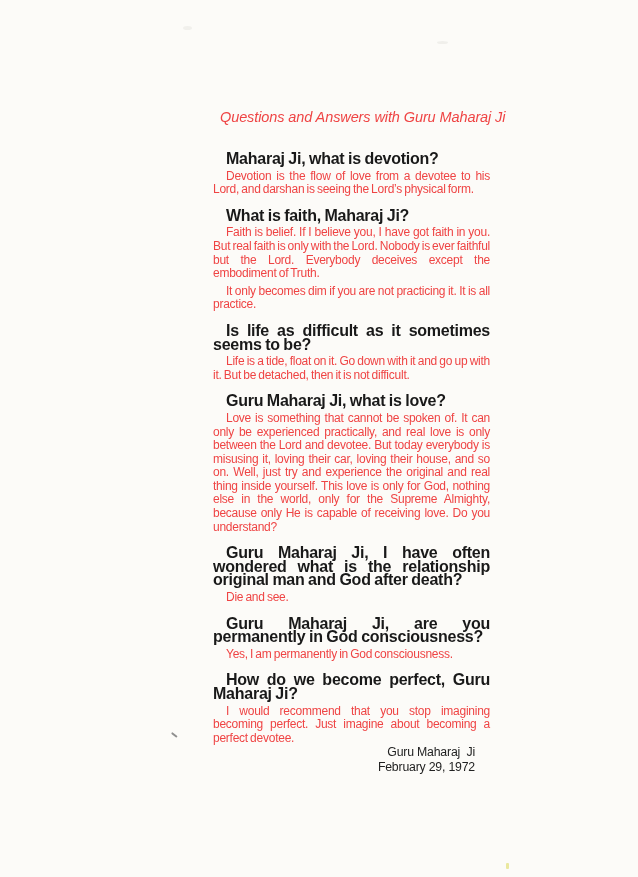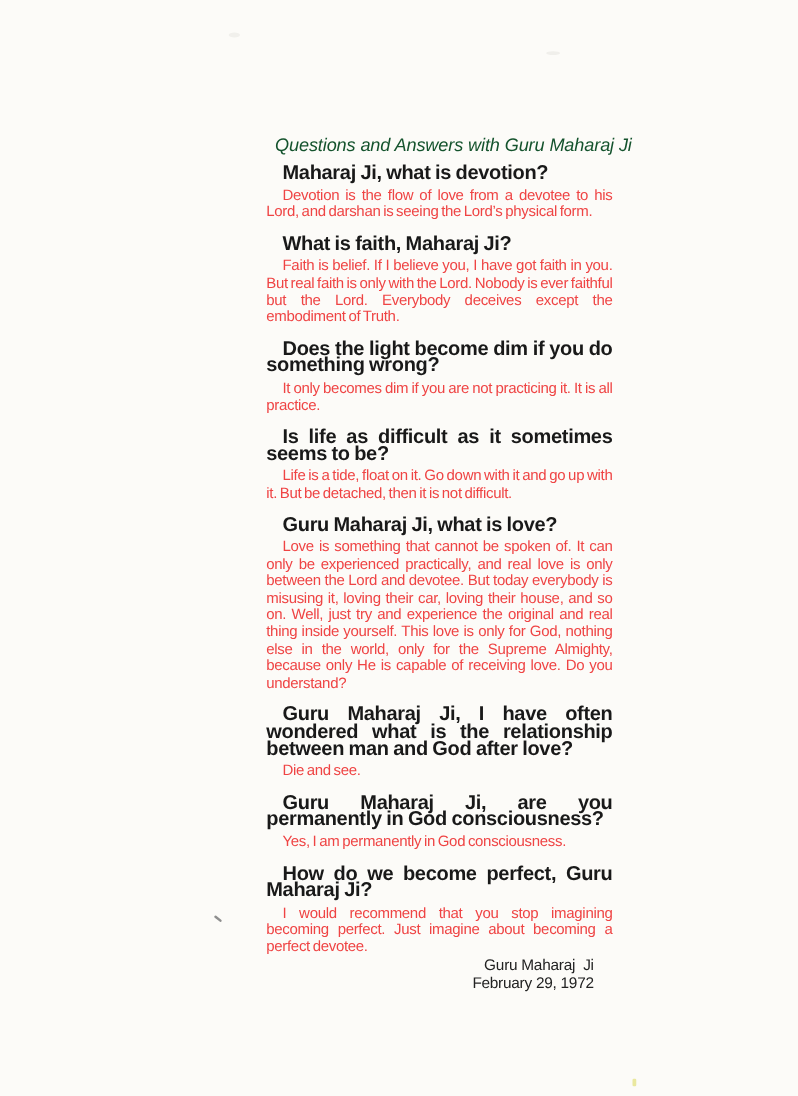--- a/index.html
+++ b/index.html
@@ -22,22 +22,22 @@
     top: 108px;
     width: 277px;
   }
   .doc-title {
     font-style: italic;
     font-weight: 500;
     font-size: 14.5px;
     line-height: 18px;
     letter-spacing: -0.1px;
     white-space: nowrap;
-    color: #14532d;
-    margin: 0 0 6px 7px;
+    color: #ef4444;
+    margin: 0 0 26px 7px;
   }
   .qa-item { margin: 0; }
   .question {
     font-weight: bold;
     font-size: 16px;
     line-height: 13.6px;
     letter-spacing: -0.25px;
     word-spacing: -0.6px;
     text-indent: 13px;
     text-align: justify;
@@ -120,36 +120,35 @@
       <p class="question">Maharaj Ji, what is devotion?</p>
       <p class="answer">Devotion is the flow of love from a devotee to his Lord, and darshan is seeing the Lord’s physical form.</p>
     </div>
 
     <div class="qa-item">
       <p class="question">What is faith, Maharaj Ji?</p>
       <p class="answer">Faith is belief. If I believe you, I have got faith in you. But real faith is only with the Lord. Nobody is ever faithful but the Lord. Everybody deceives except the embodiment of Truth.</p>
     </div>
 
     <div class="qa-item">
-      <p class="question">Does the light become dim if you do something wrong?</p>
       <p class="answer">It only becomes dim if you are not practicing it. It is all practice.</p>
     </div>
 
     <div class="qa-item">
       <p class="question">Is life as difficult as it sometimes seems to be?</p>
       <p class="answer">Life is a tide, float on it. Go down with it and go up with it. But be detached, then it is not difficult.</p>
     </div>
 
     <div class="qa-item">
       <p class="question">Guru Maharaj Ji, what is love?</p>
       <p class="answer">Love is something that cannot be spoken of. It can only be experienced practically, and real love is only between the Lord and devotee. But today everybody is misusing it, loving their car, loving their house, and so on. Well, just try and experience the original and real thing inside yourself. This love is only for God, nothing else in the world, only for the Supreme Almighty, because only He is capable of receiving love. Do you understand?</p>
     </div>
 
     <div class="qa-item">
-      <p class="question">Guru Maharaj Ji, I have often wondered what is the relationship between man and God after love?</p>
+      <p class="question">Guru Maharaj Ji, I have often wondered what is the relationship original man and God after death?</p>
       <p class="answer">Die and see.</p>
     </div>
 
     <div class="qa-item">
       <p class="question">Guru Maharaj Ji, are you permanently in God consciousness?</p>
       <p class="answer">Yes, I am permanently in God consciousness.</p>
     </div>
 
     <div class="qa-item">
       <p class="question">How do we become perfect, Guru Maharaj Ji?</p>

